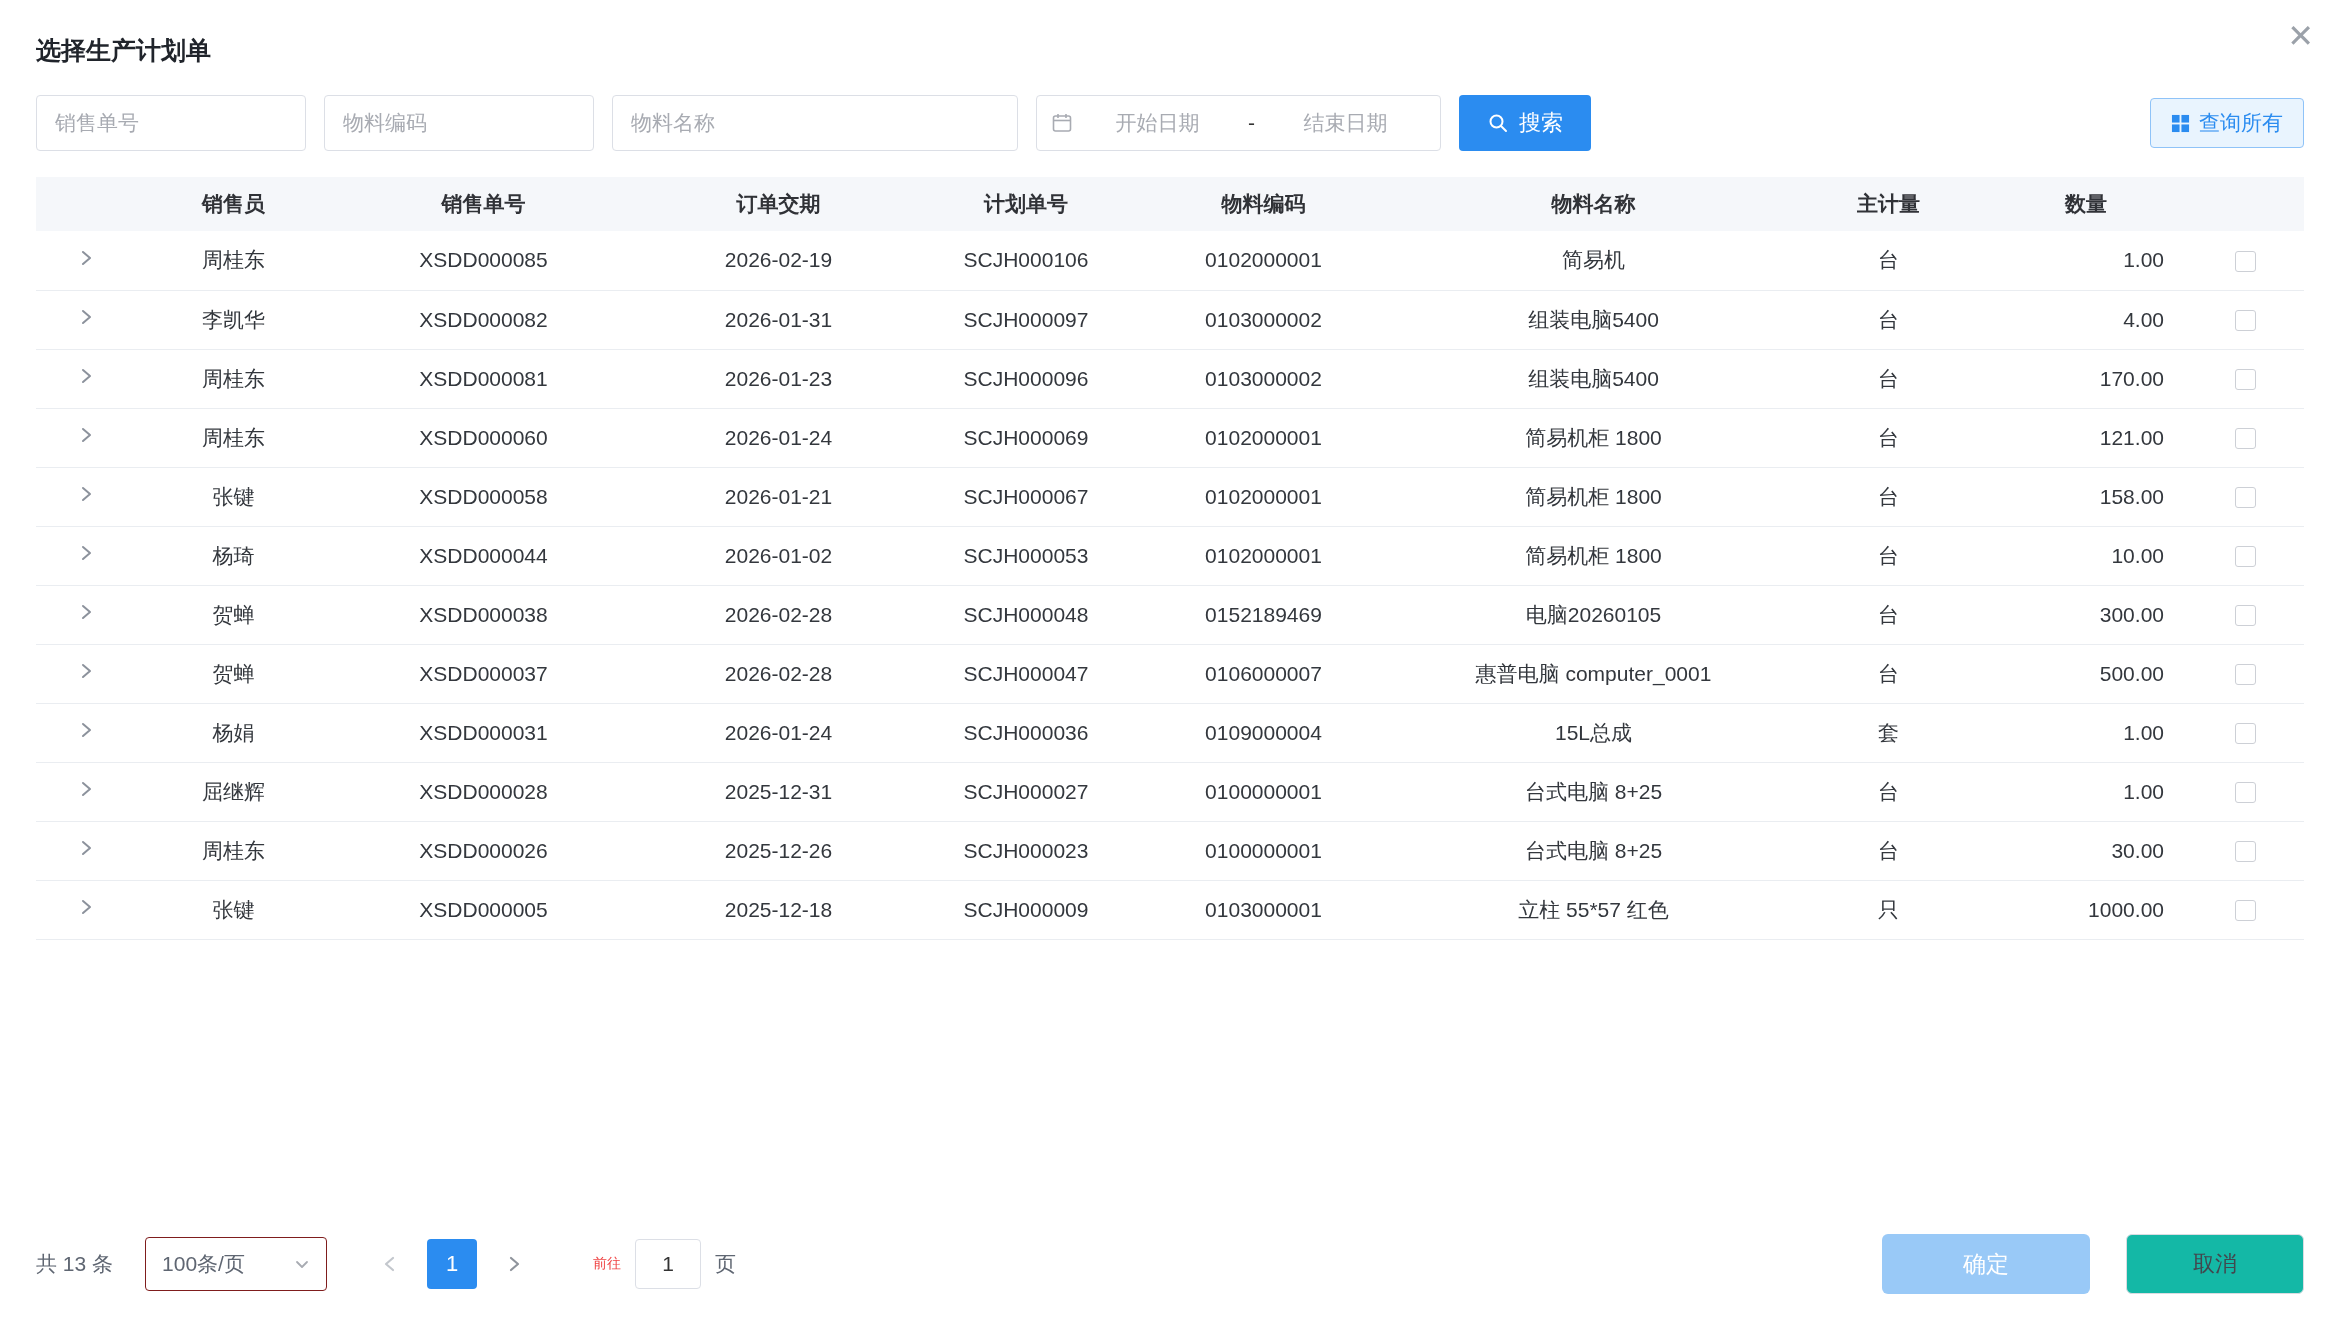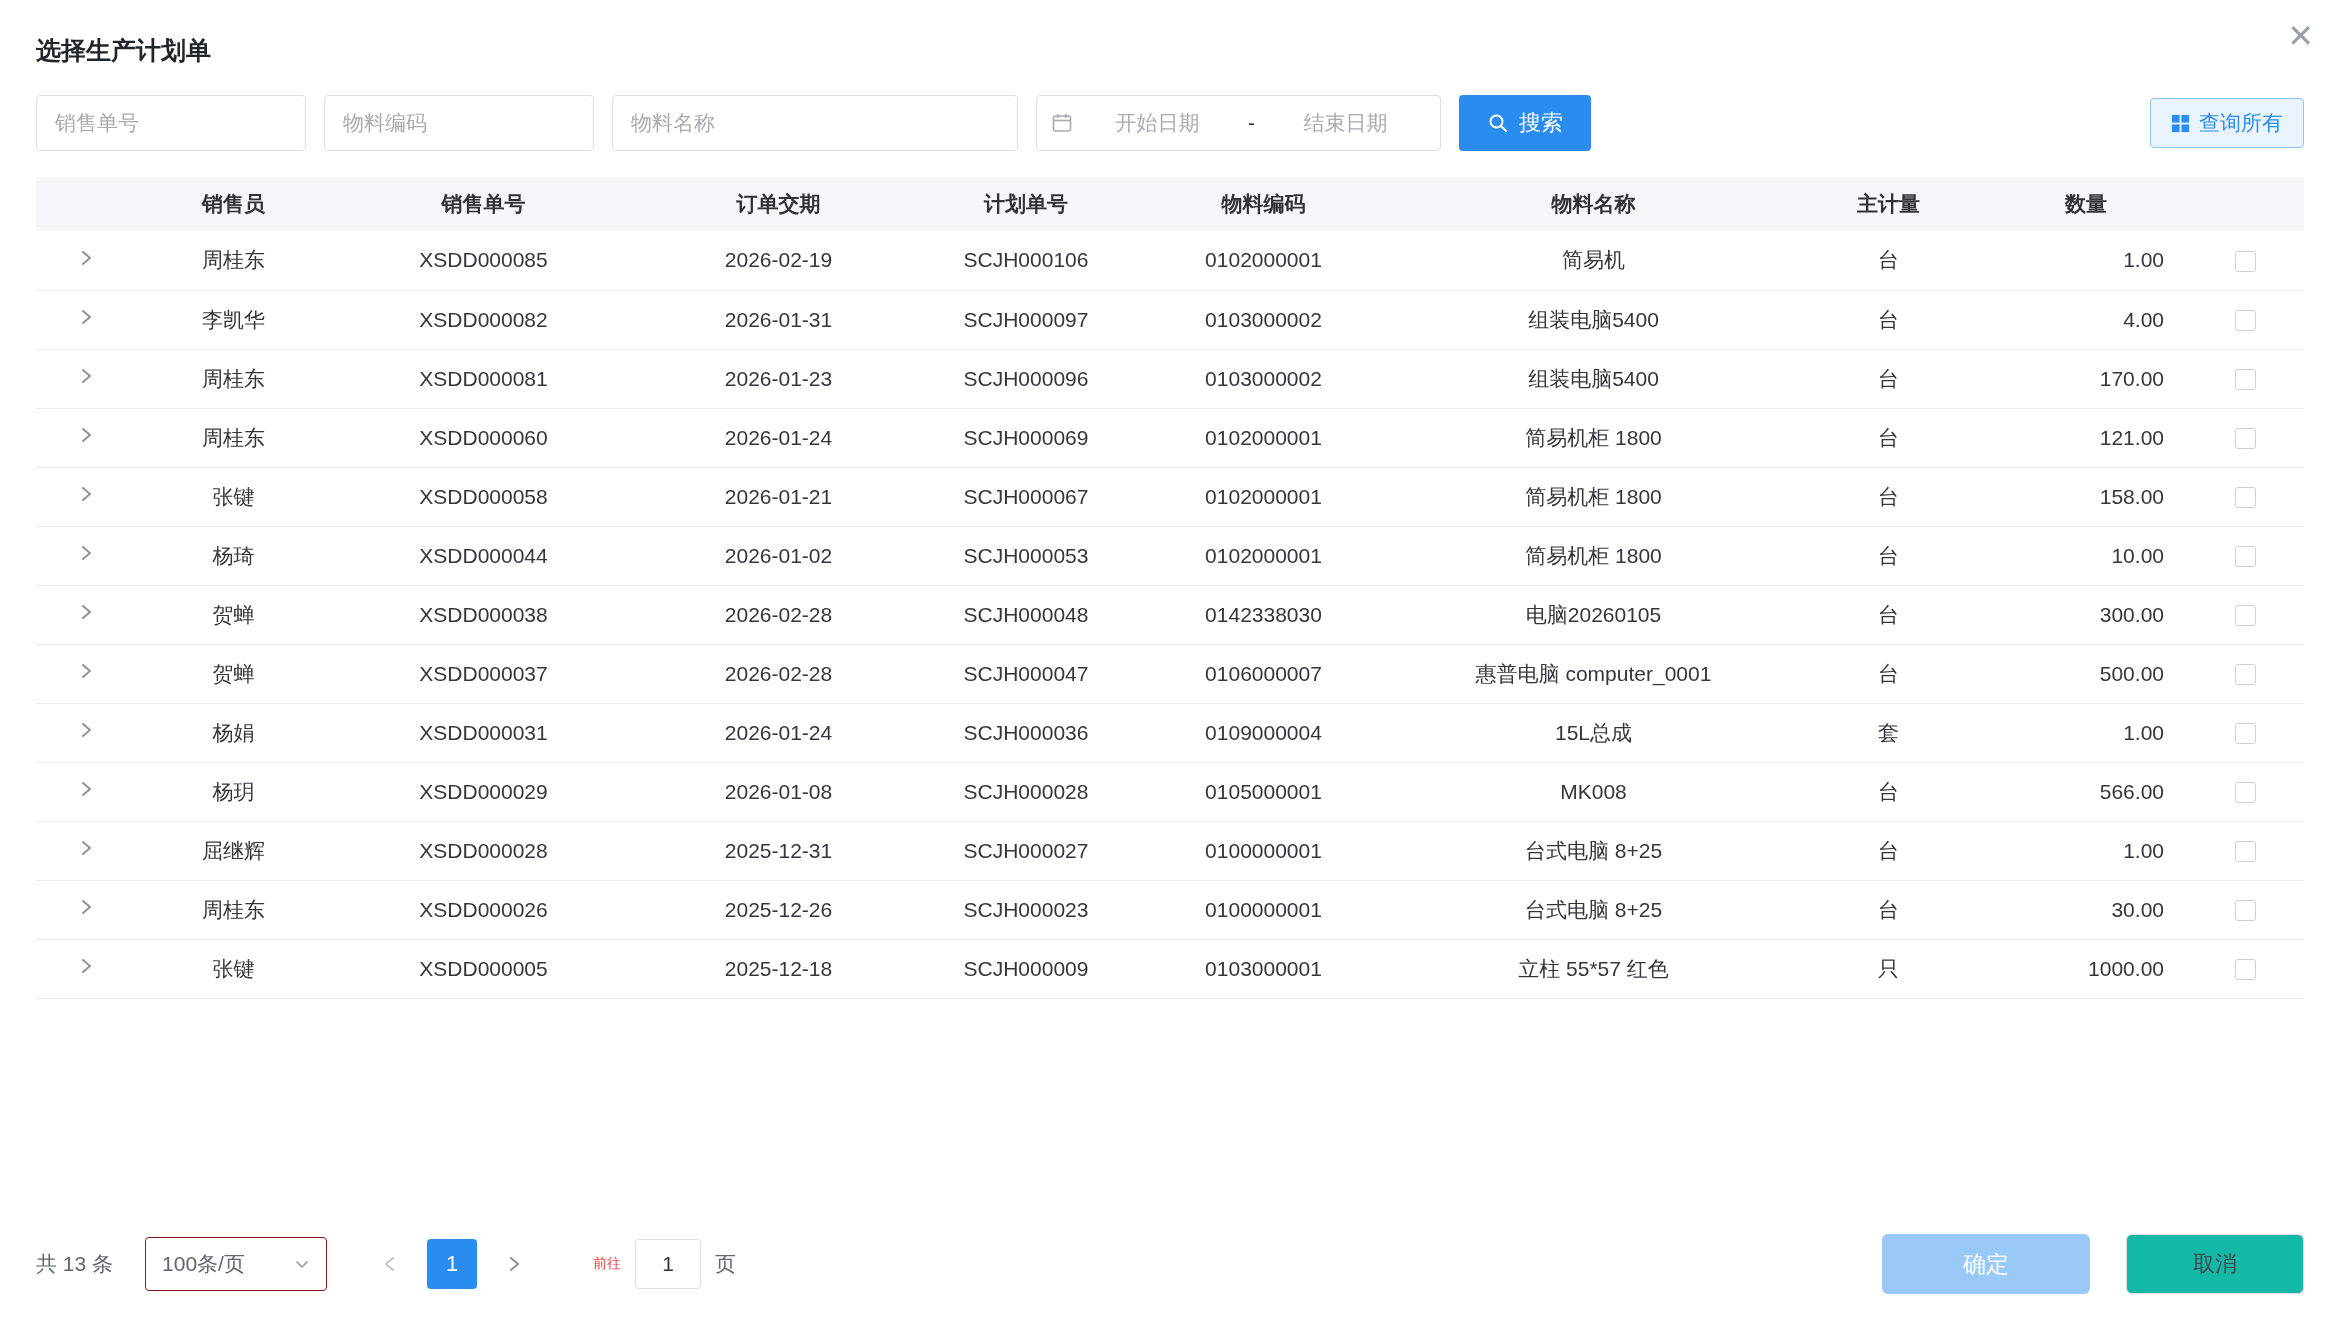--- a/index.html
+++ b/index.html
@@ -233,21 +233,21 @@
           <tr>
             <td><span class="expand-icon">
                 <svg width="20" height="20" viewBox="0 0 20 20">
                   <polyline points="7,4 14,10 7,16" fill="none" stroke="#8c929c" stroke-width="2" stroke-linecap="round" stroke-linejoin="round"></polyline>
                 </svg>
               </span></td>
             <td>贺蝉</td>
             <td>XSDD000038</td>
             <td>2026-02-28</td>
             <td>SCJH000048</td>
-            <td>0142338030</td>
+            <td>0152189469</td>
             <td>电脑20260105</td>
             <td>台</td>
             <td class="col-qty-cell">300.00</td>
             <td><span class="checkbox"></span></td>
           </tr>
           <tr>
             <td><span class="expand-icon">
                 <svg width="20" height="20" viewBox="0 0 20 20">
                   <polyline points="7,4 14,10 7,16" fill="none" stroke="#8c929c" stroke-width="2" stroke-linecap="round" stroke-linejoin="round"></polyline>
                 </svg>
@@ -277,36 +277,20 @@
             <td>套</td>
             <td class="col-qty-cell">1.00</td>
             <td><span class="checkbox"></span></td>
           </tr>
           <tr>
             <td><span class="expand-icon">
                 <svg width="20" height="20" viewBox="0 0 20 20">
                   <polyline points="7,4 14,10 7,16" fill="none" stroke="#8c929c" stroke-width="2" stroke-linecap="round" stroke-linejoin="round"></polyline>
                 </svg>
               </span></td>
-            <td>杨玥</td>
-            <td>XSDD000029</td>
-            <td>2026-01-08</td>
-            <td>SCJH000028</td>
-            <td>0105000001</td>
-            <td>MK008</td>
-            <td>台</td>
-            <td class="col-qty-cell">566.00</td>
-            <td><span class="checkbox"></span></td>
-          </tr>
-          <tr>
-            <td><span class="expand-icon">
-                <svg width="20" height="20" viewBox="0 0 20 20">
-                  <polyline points="7,4 14,10 7,16" fill="none" stroke="#8c929c" stroke-width="2" stroke-linecap="round" stroke-linejoin="round"></polyline>
-                </svg>
-              </span></td>
             <td>屈继辉</td>
             <td>XSDD000028</td>
             <td>2025-12-31</td>
             <td>SCJH000027</td>
             <td>0100000001</td>
             <td>台式电脑 8+25</td>
             <td>台</td>
             <td class="col-qty-cell">1.00</td>
             <td><span class="checkbox"></span></td>
           </tr>

